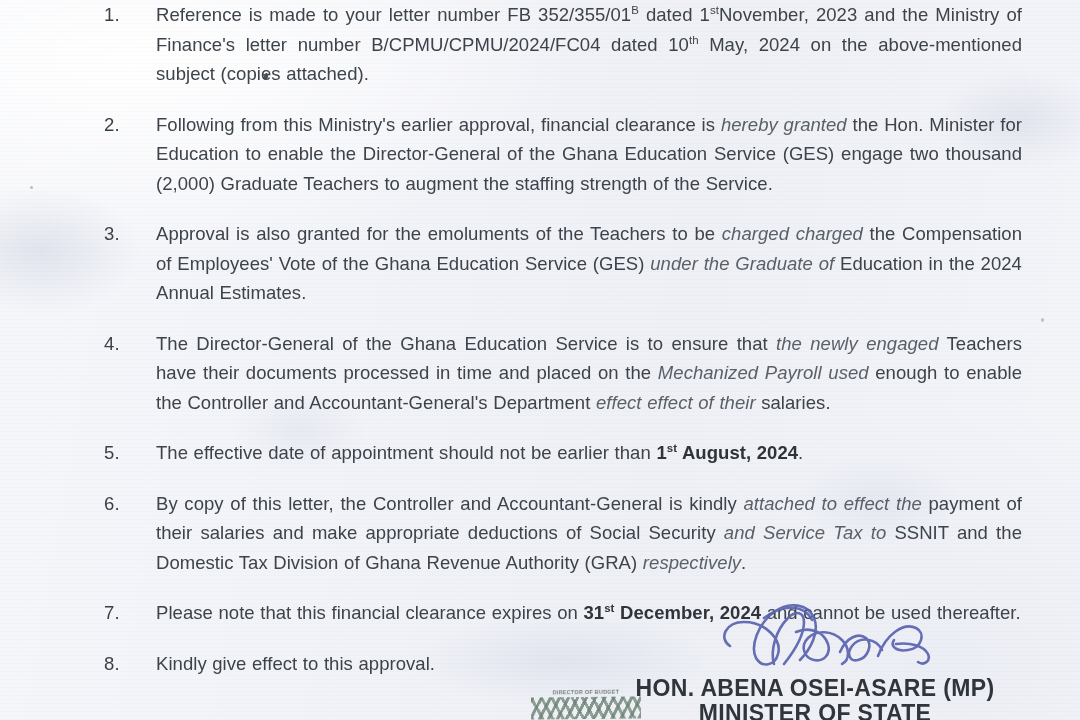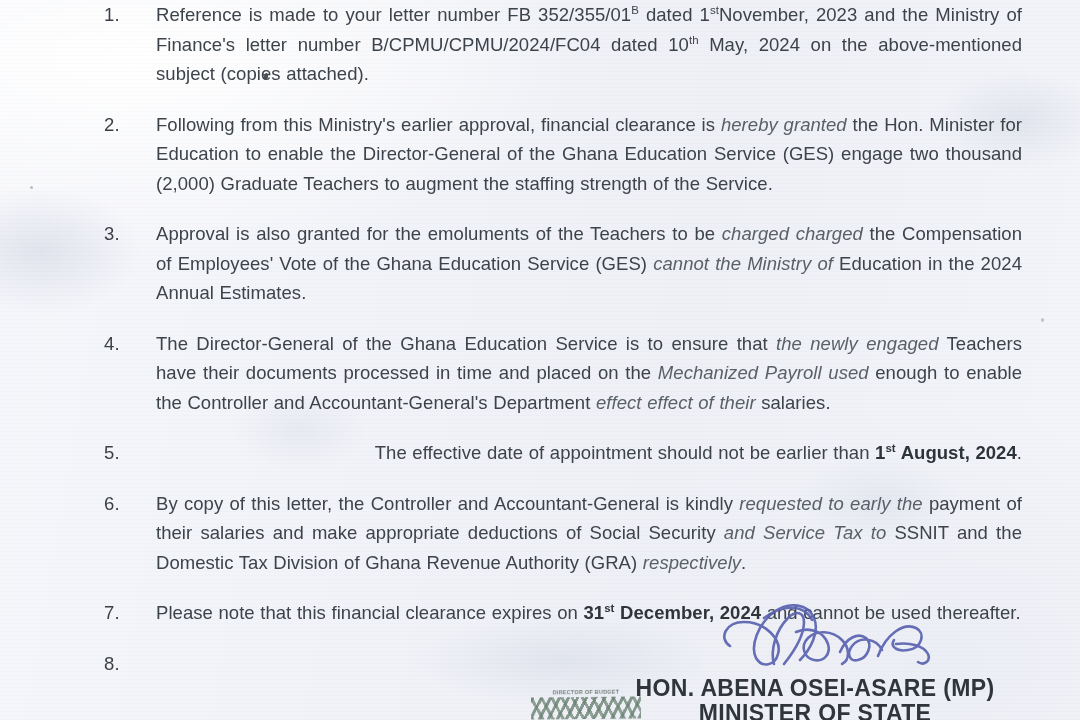--- a/index.html
+++ b/index.html
@@ -80,21 +80,21 @@
   .clause-text {
     flex: 1 1 auto;
     font-size: 18.5px;
     line-height: 29.5px;
     color: #3d434a;
     text-align: justify;
     text-justify: inter-word;
     letter-spacing: .05px;
     word-spacing: .4px;
   }
-  .clause-text.noj { text-align: right; }
+  .clause-text.noj { text-align: left; }
 
   sup {
     font-size: 0.62em;
     line-height: 0;
     vertical-align: super;
   }
   b, strong { font-weight: bold; color: #2f343a; }
 
   
   .fade1 { color: #5a6068; font-style: italic; }
@@ -189,40 +189,41 @@
   <div class="clause">
         <div class="clause-num">1.</div>
         <div class="clause-text">Reference is made to your letter number FB 352/355/01<sup>B</sup> dated 1<sup>st</sup>November, 2023 and the Ministry of Finance's letter number B/CPMU/CPMU/2024/FC04 dated 10<sup>th</sup> May, 2024 on the above-mentioned subject (copies attached).</div>
       </div>
       <div class="clause">
         <div class="clause-num">2.</div>
         <div class="clause-text">Following from this Ministry's earlier approval, financial clearance is <span class="fade1">hereby granted</span> the Hon. Minister for Education to enable the Director-General of the Ghana Education Service (GES) engage two thousand (2,000) Graduate Teachers to augment the staffing strength of the Service.</div>
       </div>
       <div class="clause">
         <div class="clause-num">3.</div>
-        <div class="clause-text">Approval is also granted for the emoluments of the Teachers to be <span class="fade1">charged charged</span> the Compensation of Employees' Vote of the Ghana Education Service (GES) <span class="fade1">cannot the Ministry of</span> Education in the 2024 Annual Estimates.</div>
+        <div class="clause-text">Approval is also granted for the emoluments of the Teachers to be <span class="fade1">charged charged</span> the Compensation of Employees' Vote of the Ghana Education Service (GES) <span class="fade1">under the Graduate of</span> Education in the 2024 Annual Estimates.</div>
       </div>
       <div class="clause">
         <div class="clause-num">4.</div>
         <div class="clause-text">The Director-General of the Ghana Education Service is to ensure that <span class="fade1">the newly engaged</span> Teachers have their documents processed in time and placed on the <span class="fade1">Mechanized Payroll used</span> enough to enable the Controller and Accountant-General's Department <span class="fade1">effect effect of their</span> salaries.</div>
       </div>
       <div class="clause">
         <div class="clause-num">5.</div>
         <div class="clause-text noj">The effective date of appointment should not be earlier than <b>1<sup>st</sup> August, 2024</b>.</div>
       </div>
       <div class="clause">
         <div class="clause-num">6.</div>
-        <div class="clause-text">By copy of this letter, the Controller and Accountant-General is kindly <span class="fade1">requested to early the</span> payment of their salaries and make appropriate deductions of Social Security <span class="fade1">and Service Tax to</span> SSNIT and the Domestic Tax Division of Ghana Revenue Authority (GRA) <span class="fade1">respectively</span>.</div>
+        <div class="clause-text">By copy of this letter, the Controller and Accountant-General is kindly <span class="fade1">attached to effect the</span> payment of their salaries and make appropriate deductions of Social Security <span class="fade1">and Service Tax to</span> SSNIT and the Domestic Tax Division of Ghana Revenue Authority (GRA) <span class="fade1">respectively</span>.</div>
       </div>
       <div class="clause">
         <div class="clause-num">7.</div>
         <div class="clause-text">Please note that this financial clearance expires on <b>31<sup>st</sup> December, 2024</b> and cannot be used thereafter.</div>
       </div>
       <div class="clause">
         <div class="clause-num">8.</div>
+        <div class="clause-text noj">Kindly give effect to this approval.</div>
       </div>
     </div>
 
   <div class="speck" style="left:264px; top:73px; width:4px; height:7px; transform:rotate(12deg);"></div>
   <div class="speck" style="left:30px; top:186px; width:3px; height:3px; opacity:.35;"></div>
   <div class="speck" style="left:1041px; top:318px; width:3px; height:4px; opacity:.3;"></div>
 
   <div id="signature-block">
 
     <div id="signature-mark">

